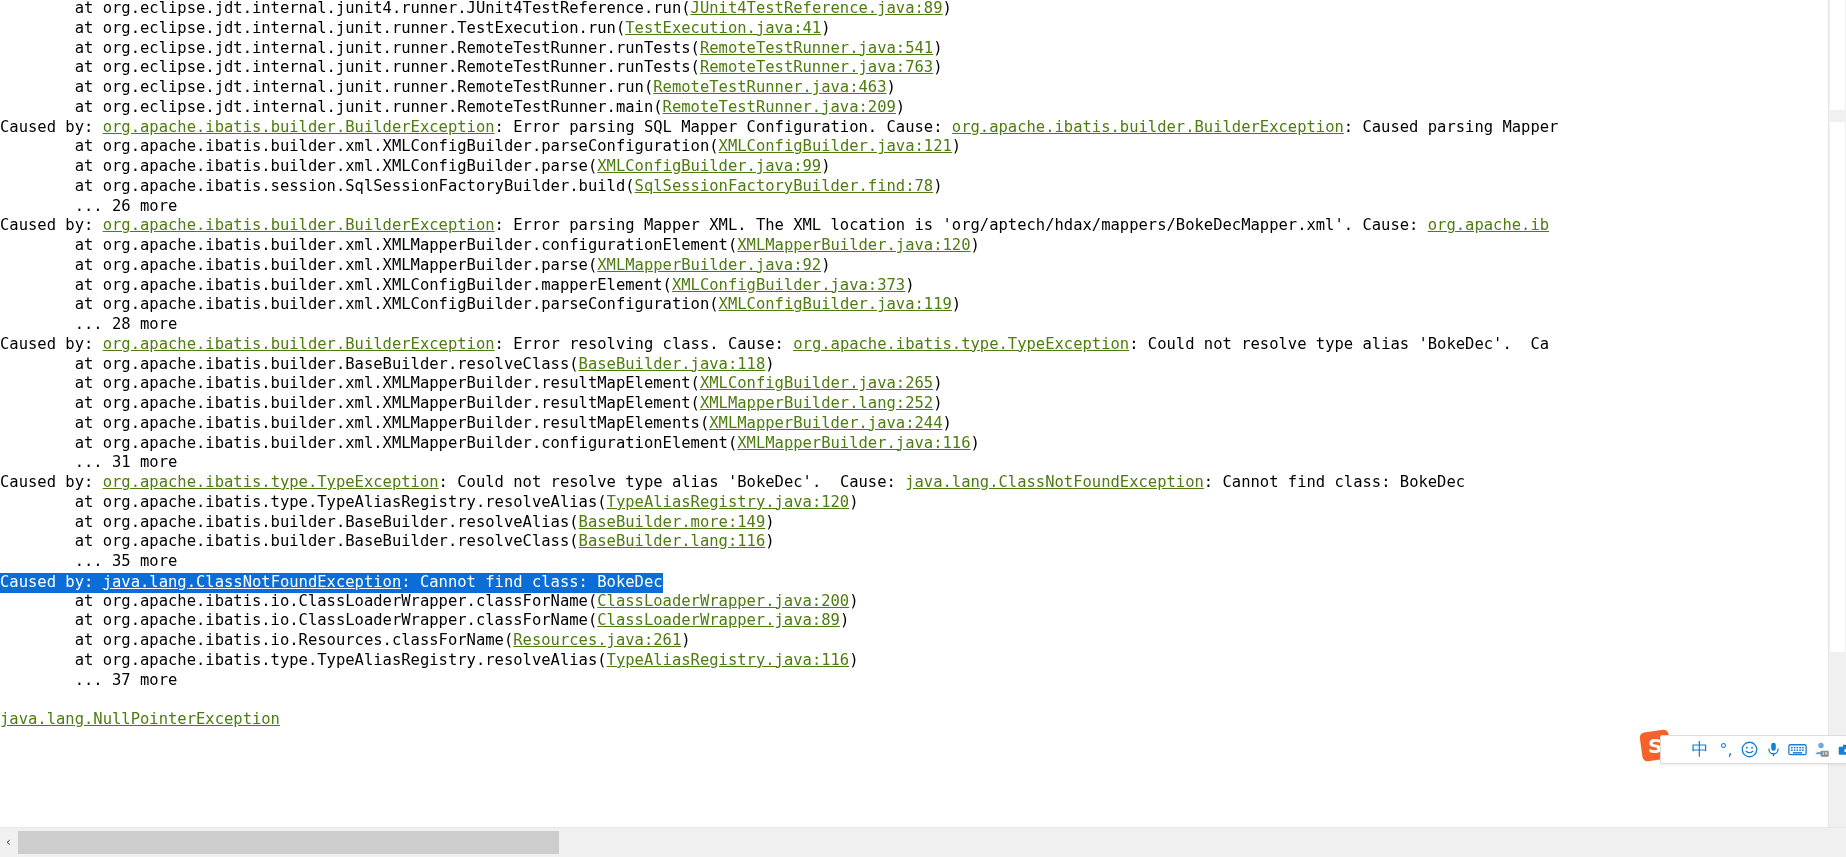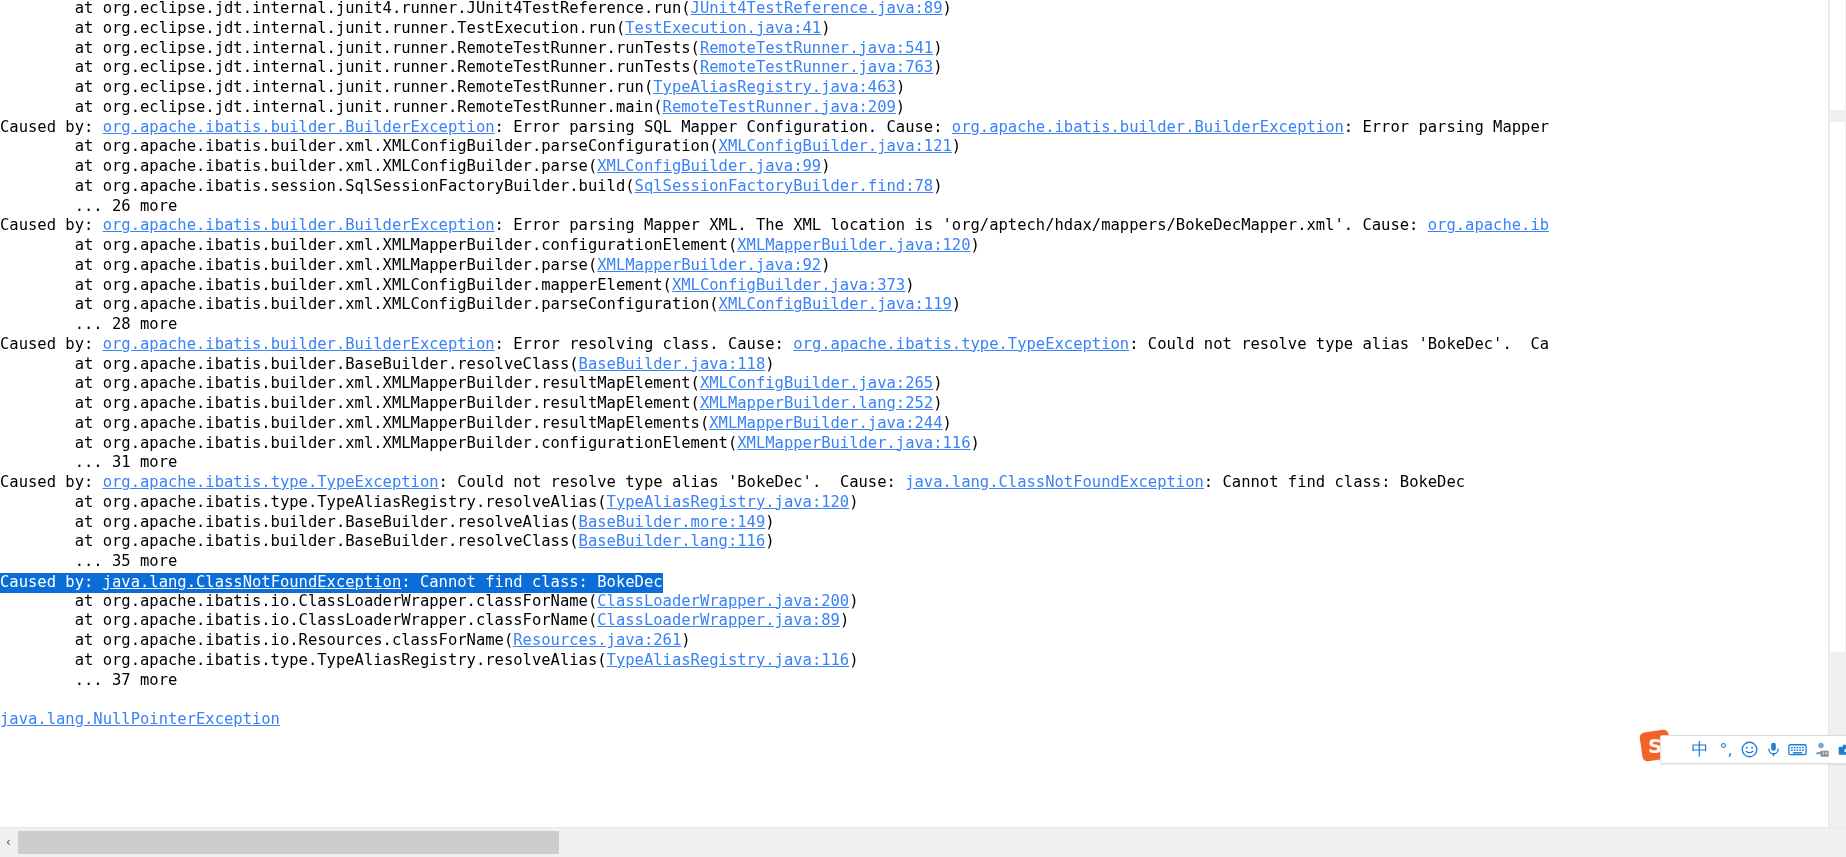--- a/index.html
+++ b/index.html
@@ -43,21 +43,21 @@
     height: 19.75px;
     line-height: 19.75px;
     font-size: 15.5px;
     letter-spacing: 0px;
     white-space: pre;
     color: #000000;
     font-family: "DejaVu Sans Mono", "Liberation Mono", monospace;
   }
 
   .line .lnk {
-    color: #3b82f6;
+    color: #4d7c0f;
     text-decoration: underline;
   }
 
   .line.sel {
     background: #0b6ed8;
     color: #ffffff;
     display: inline-block;
     white-space: pre;
   }
   .line.sel .lnk {
@@ -199,23 +199,23 @@
 <body>
 
 <div id="app">
 
   <div id="console">
     <div id="console-inner">
         <div class="line"><span>        at org.eclipse.jdt.internal.junit4.runner.JUnit4TestReference.run(</span><span class="lnk">JUnit4TestReference.java:89</span><span>)</span></div>
         <div class="line"><span>        at org.eclipse.jdt.internal.junit.runner.TestExecution.run(</span><span class="lnk">TestExecution.java:41</span><span>)</span></div>
         <div class="line"><span>        at org.eclipse.jdt.internal.junit.runner.RemoteTestRunner.runTests(</span><span class="lnk">RemoteTestRunner.java:541</span><span>)</span></div>
         <div class="line"><span>        at org.eclipse.jdt.internal.junit.runner.RemoteTestRunner.runTests(</span><span class="lnk">RemoteTestRunner.java:763</span><span>)</span></div>
-        <div class="line"><span>        at org.eclipse.jdt.internal.junit.runner.RemoteTestRunner.run(</span><span class="lnk">TypeAliasRegistry.java:463</span><span>)</span></div>
+        <div class="line"><span>        at org.eclipse.jdt.internal.junit.runner.RemoteTestRunner.run(</span><span class="lnk">RemoteTestRunner.java:463</span><span>)</span></div>
         <div class="line"><span>        at org.eclipse.jdt.internal.junit.runner.RemoteTestRunner.main(</span><span class="lnk">RemoteTestRunner.java:209</span><span>)</span></div>
-        <div class="line"><span>Caused by: </span><span class="lnk">org.apache.ibatis.builder.BuilderException</span><span>: Error parsing SQL Mapper Configuration. Cause: </span><span class="lnk">org.apache.ibatis.builder.BuilderException</span><span>: Error parsing Mapper</span></div>
+        <div class="line"><span>Caused by: </span><span class="lnk">org.apache.ibatis.builder.BuilderException</span><span>: Error parsing SQL Mapper Configuration. Cause: </span><span class="lnk">org.apache.ibatis.builder.BuilderException</span><span>: Caused parsing Mapper</span></div>
         <div class="line"><span>        at org.apache.ibatis.builder.xml.XMLConfigBuilder.parseConfiguration(</span><span class="lnk">XMLConfigBuilder.java:121</span><span>)</span></div>
         <div class="line"><span>        at org.apache.ibatis.builder.xml.XMLConfigBuilder.parse(</span><span class="lnk">XMLConfigBuilder.java:99</span><span>)</span></div>
         <div class="line"><span>        at org.apache.ibatis.session.SqlSessionFactoryBuilder.build(</span><span class="lnk">SqlSessionFactoryBuilder.find:78</span><span>)</span></div>
         <div class="line"><span>        ... 26 more</span></div>
         <div class="line"><span>Caused by: </span><span class="lnk">org.apache.ibatis.builder.BuilderException</span><span>: Error parsing Mapper XML. The XML location is 'org/aptech/hdax/mappers/BokeDecMapper.xml'. Cause: </span><span class="lnk">org.apache.ib</span></div>
         <div class="line"><span>        at org.apache.ibatis.builder.xml.XMLMapperBuilder.configurationElement(</span><span class="lnk">XMLMapperBuilder.java:120</span><span>)</span></div>
         <div class="line"><span>        at org.apache.ibatis.builder.xml.XMLMapperBuilder.parse(</span><span class="lnk">XMLMapperBuilder.java:92</span><span>)</span></div>
         <div class="line"><span>        at org.apache.ibatis.builder.xml.XMLConfigBuilder.mapperElement(</span><span class="lnk">XMLConfigBuilder.java:373</span><span>)</span></div>
         <div class="line"><span>        at org.apache.ibatis.builder.xml.XMLConfigBuilder.parseConfiguration(</span><span class="lnk">XMLConfigBuilder.java:119</span><span>)</span></div>
         <div class="line"><span>        ... 28 more</span></div>

